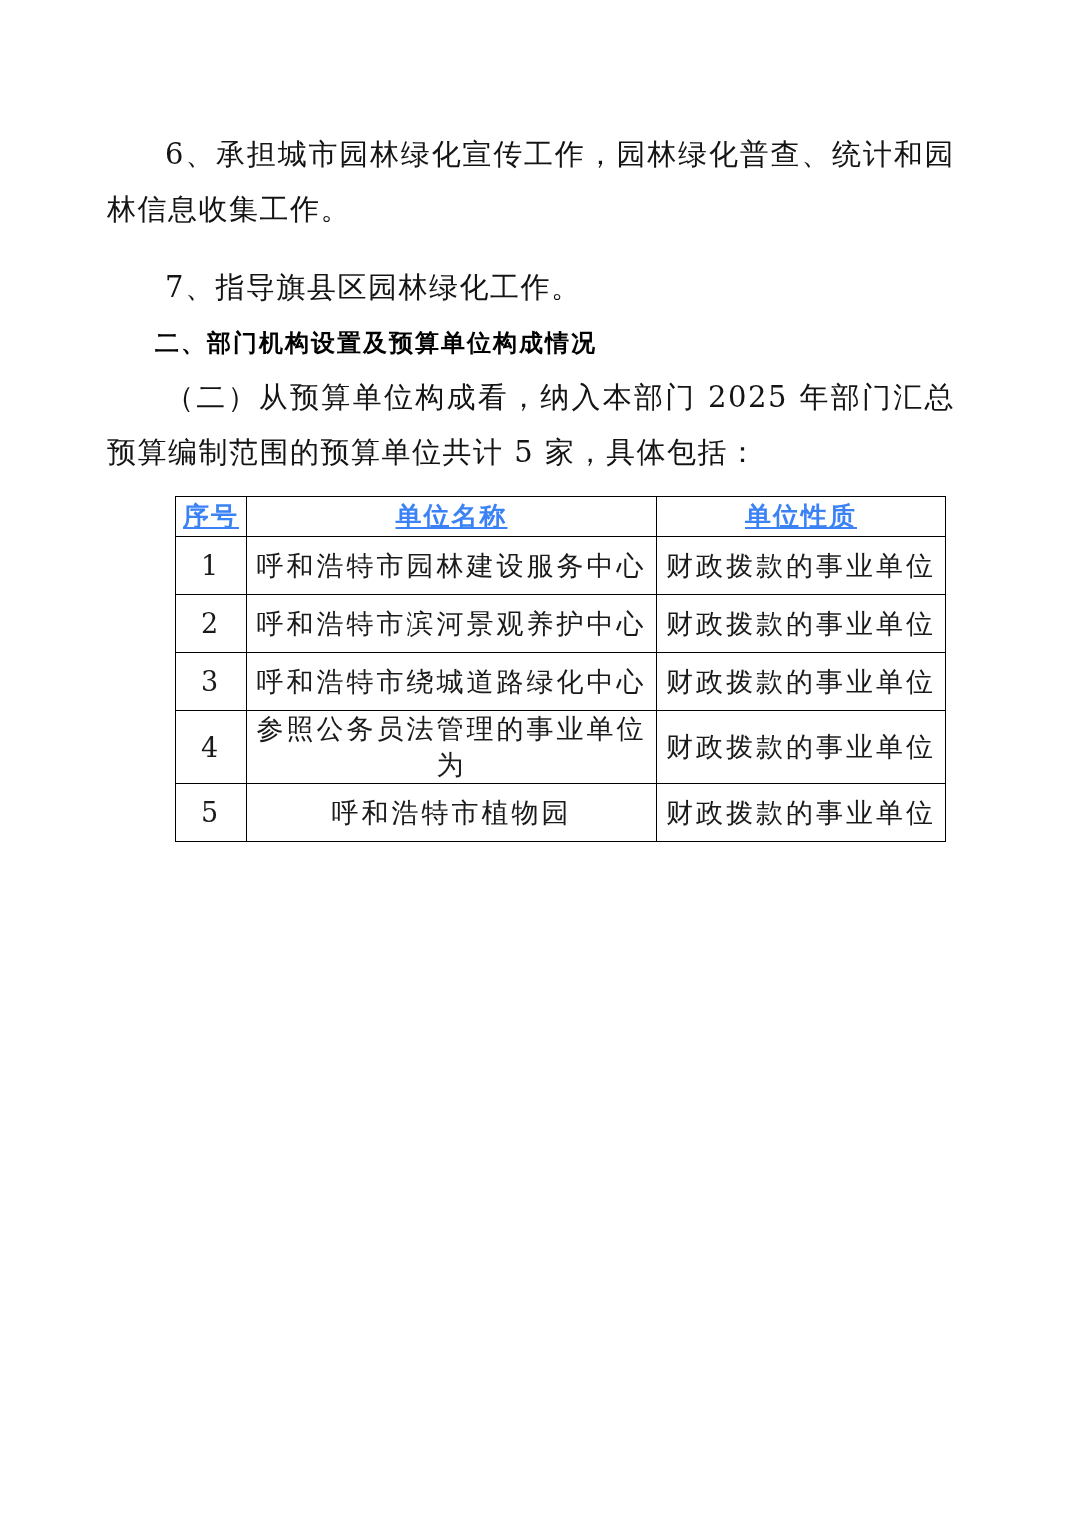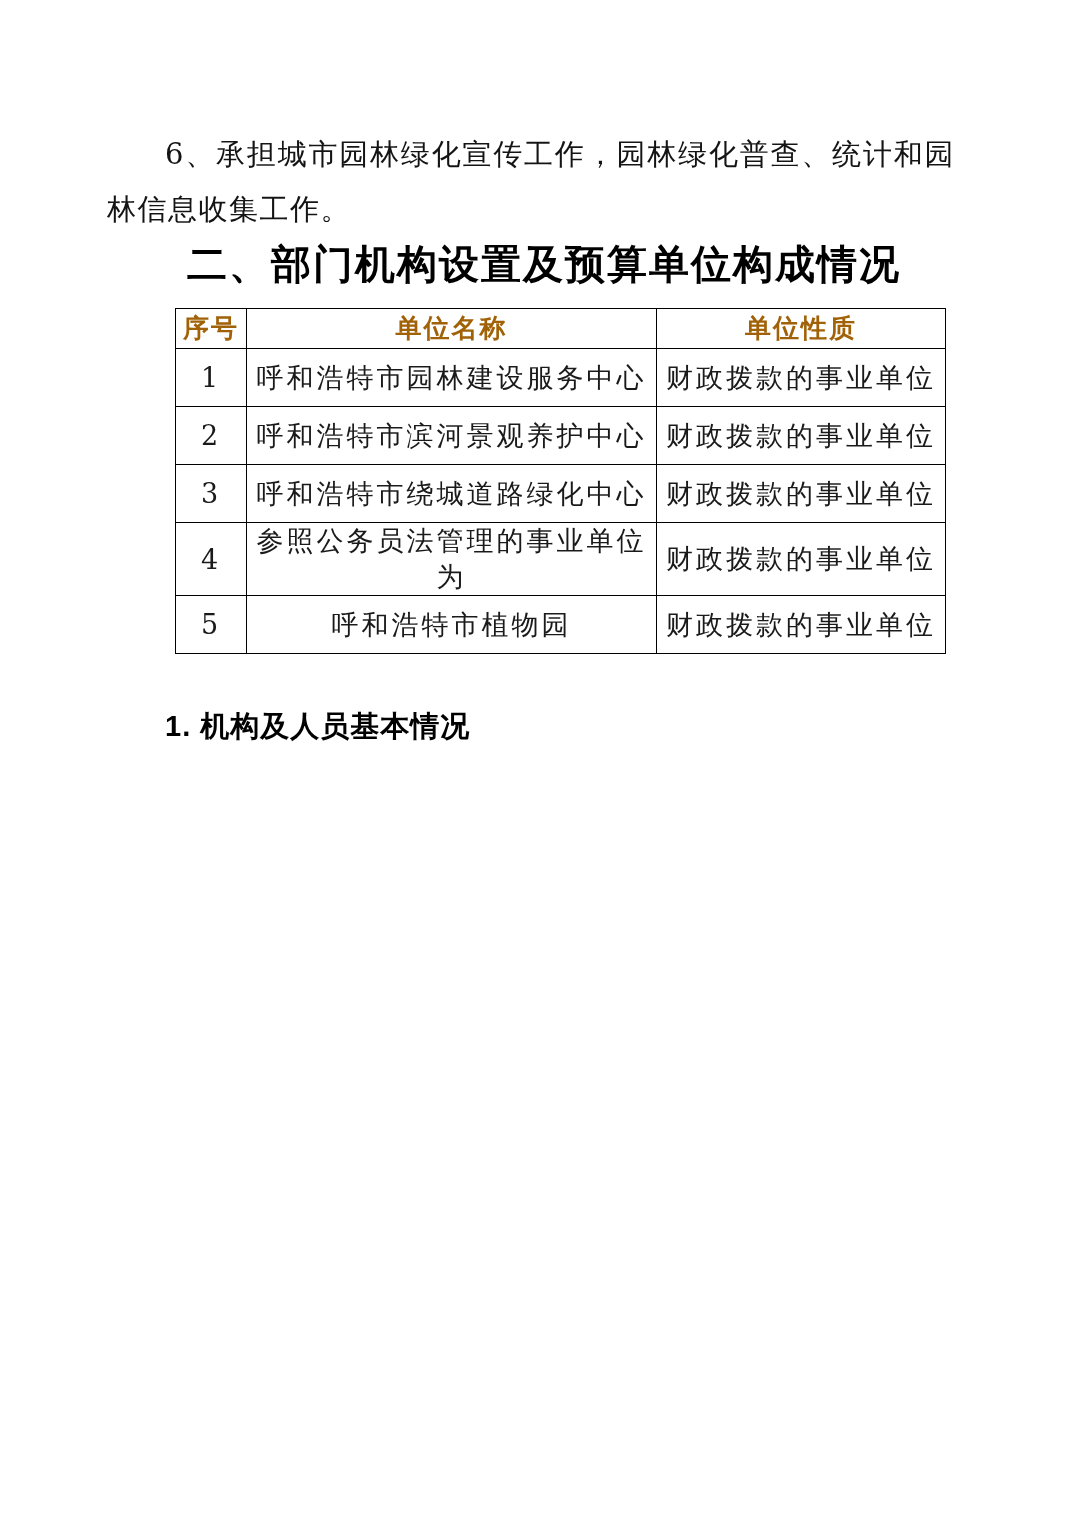--- a/index.html
+++ b/index.html
@@ -26,21 +26,21 @@
     text-indent: 2em;
     letter-spacing: 1.5px;
   }
   p.space-before {
     margin-top: 23px;
   }
   h2.section-heading {
     margin: 0;
     font-family: "Liberation Sans", sans-serif;
     font-weight: bold;
-    font-size: 40px;
+    font-size: 24px;
     line-height: 55px;
     text-indent: 2em;
     letter-spacing: 2px;
     color: #000000;
   }
   h3.subsection-heading {
     margin: 45px 0 0 0;
     font-family: "Liberation Sans", sans-serif;
     font-weight: bold;
     font-size: 29px;
@@ -65,21 +65,22 @@
     vertical-align: middle;
     padding: 0;
     overflow: hidden;
   }
   table.units-table thead th {
     height: 39px;
     font-family: "Liberation Sans", sans-serif;
     font-weight: bold;
     font-size: 26px;
     letter-spacing: 2px;
-    color: #a16207;
+    color: #3b82f6;
+    text-decoration: underline;
   }
   table.units-table tbody td {
     height: 57px;
     font-family: "DejaVu Serif", serif;
     font-size: 27px;
     letter-spacing: 3px;
     color: #1a1a1a;
   }
   .page-number {
     position: absolute;
@@ -93,25 +94,27 @@
     letter-spacing: 0;
   }
 </style>
 </head>
 <body>
 
 <div class="page">
 
   <p class="body-text">6、承担城市园林绿化宣传工作，园林绿化普查、统计和园林信息收集工作。</p>
 
+  <p class="body-text space-before">7、指导旗县区园林绿化工作。</p>
 
 
   <h2 class="section-heading">二、部门机构设置及预算单位构成情况</h2>
 
 
+  <p class="body-text">（二）从预算单位构成看，纳入本部门 2025 年部门汇总预算编制范围的预算单位共计 5 家，具体包括：</p>
 
   <table class="units-table">
     <colgroup>
       <col class="c-index">
       <col class="c-name">
       <col class="c-type">
     </colgroup>
     <thead>
       <tr>
         <th>序号</th>
@@ -141,18 +144,17 @@
         <td>财政拨款的事业单位</td>
       </tr>
       <tr>
         <td>5</td>
         <td>呼和浩特市植物园</td>
         <td>财政拨款的事业单位</td>
       </tr>
     </tbody>
   </table>
 
-  <h3 class="subsection-heading">1. 机构及人员基本情况</h3>
 
 
   <div class="page-number">5</div>
 
 </div>
 
 </body></html>

